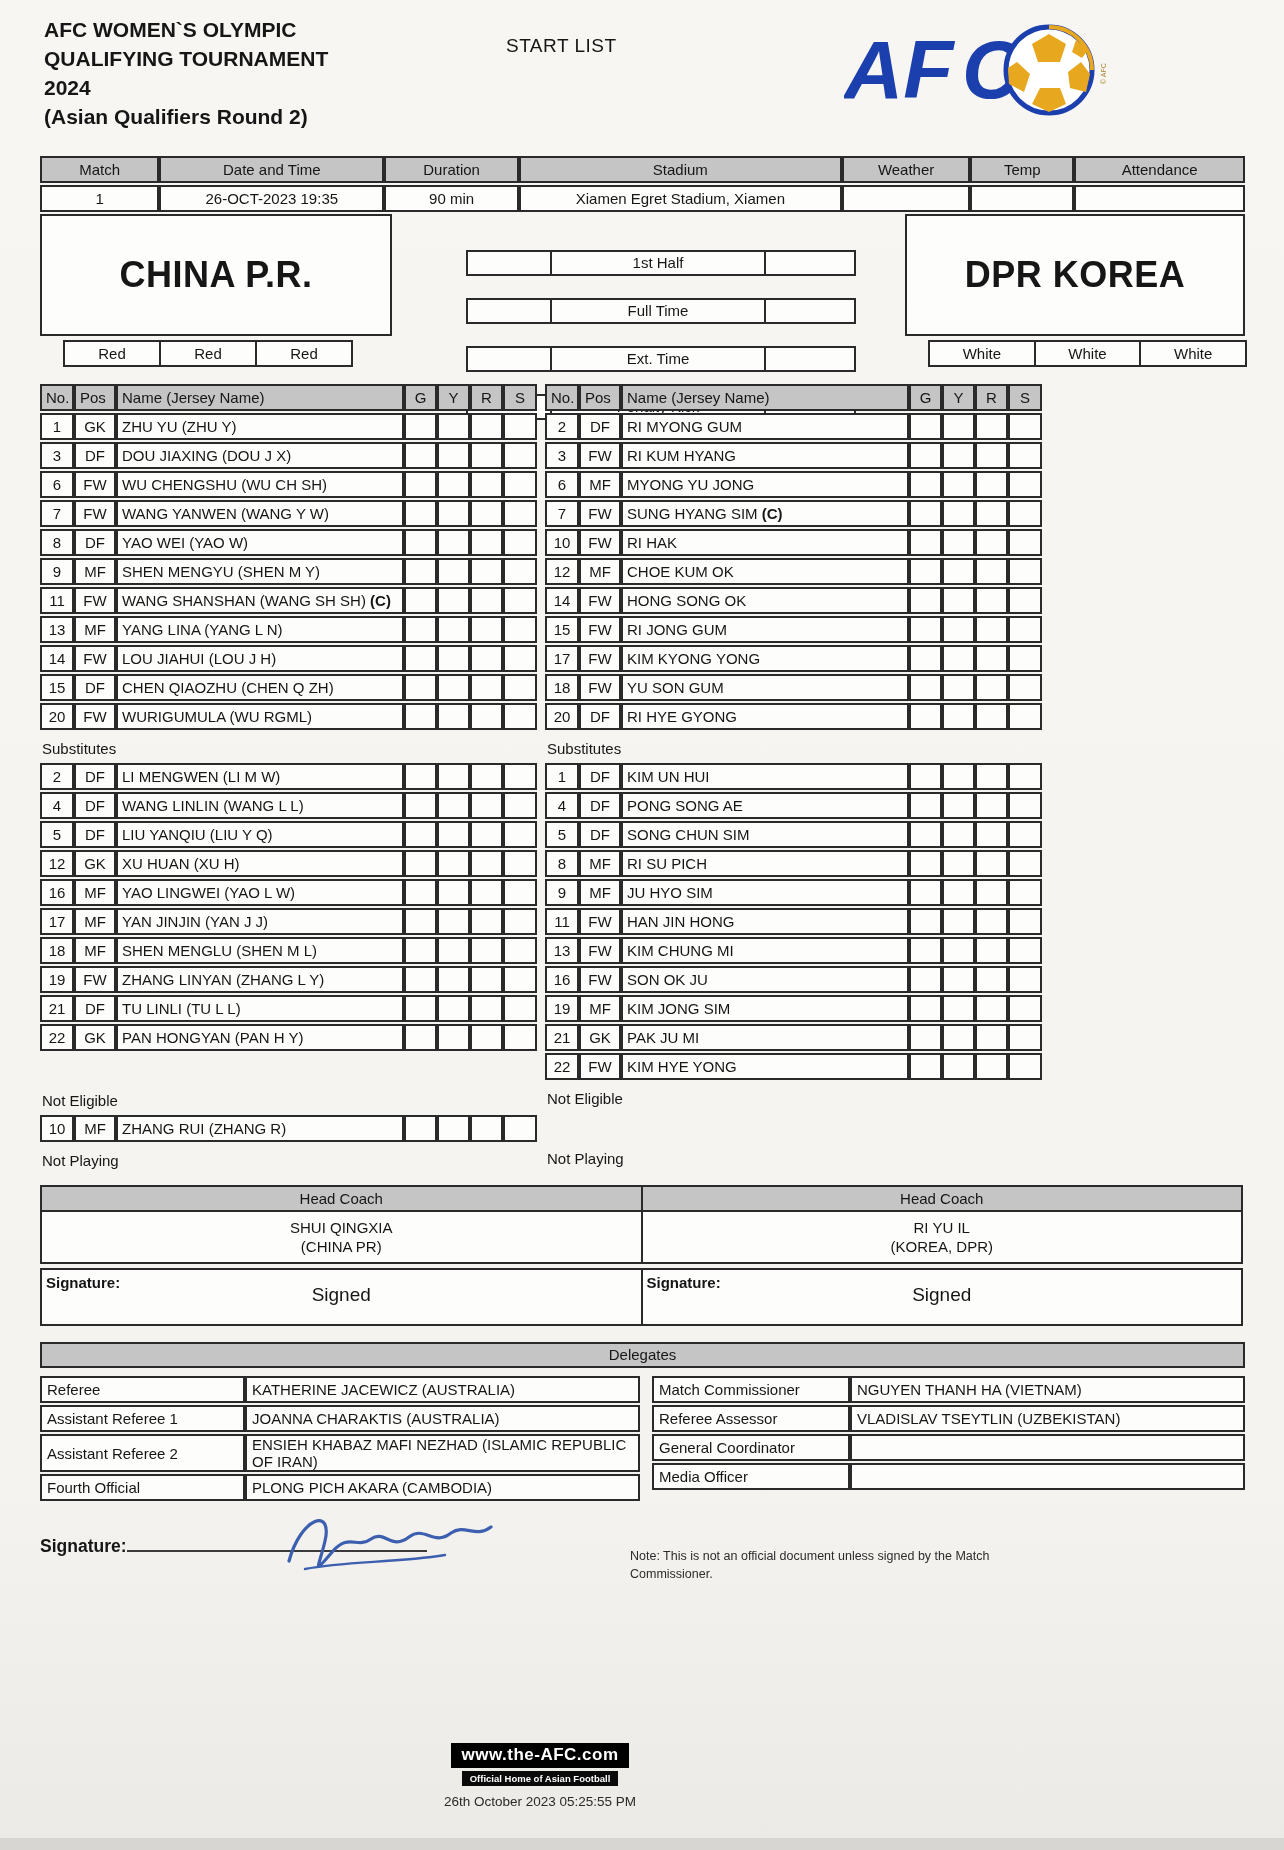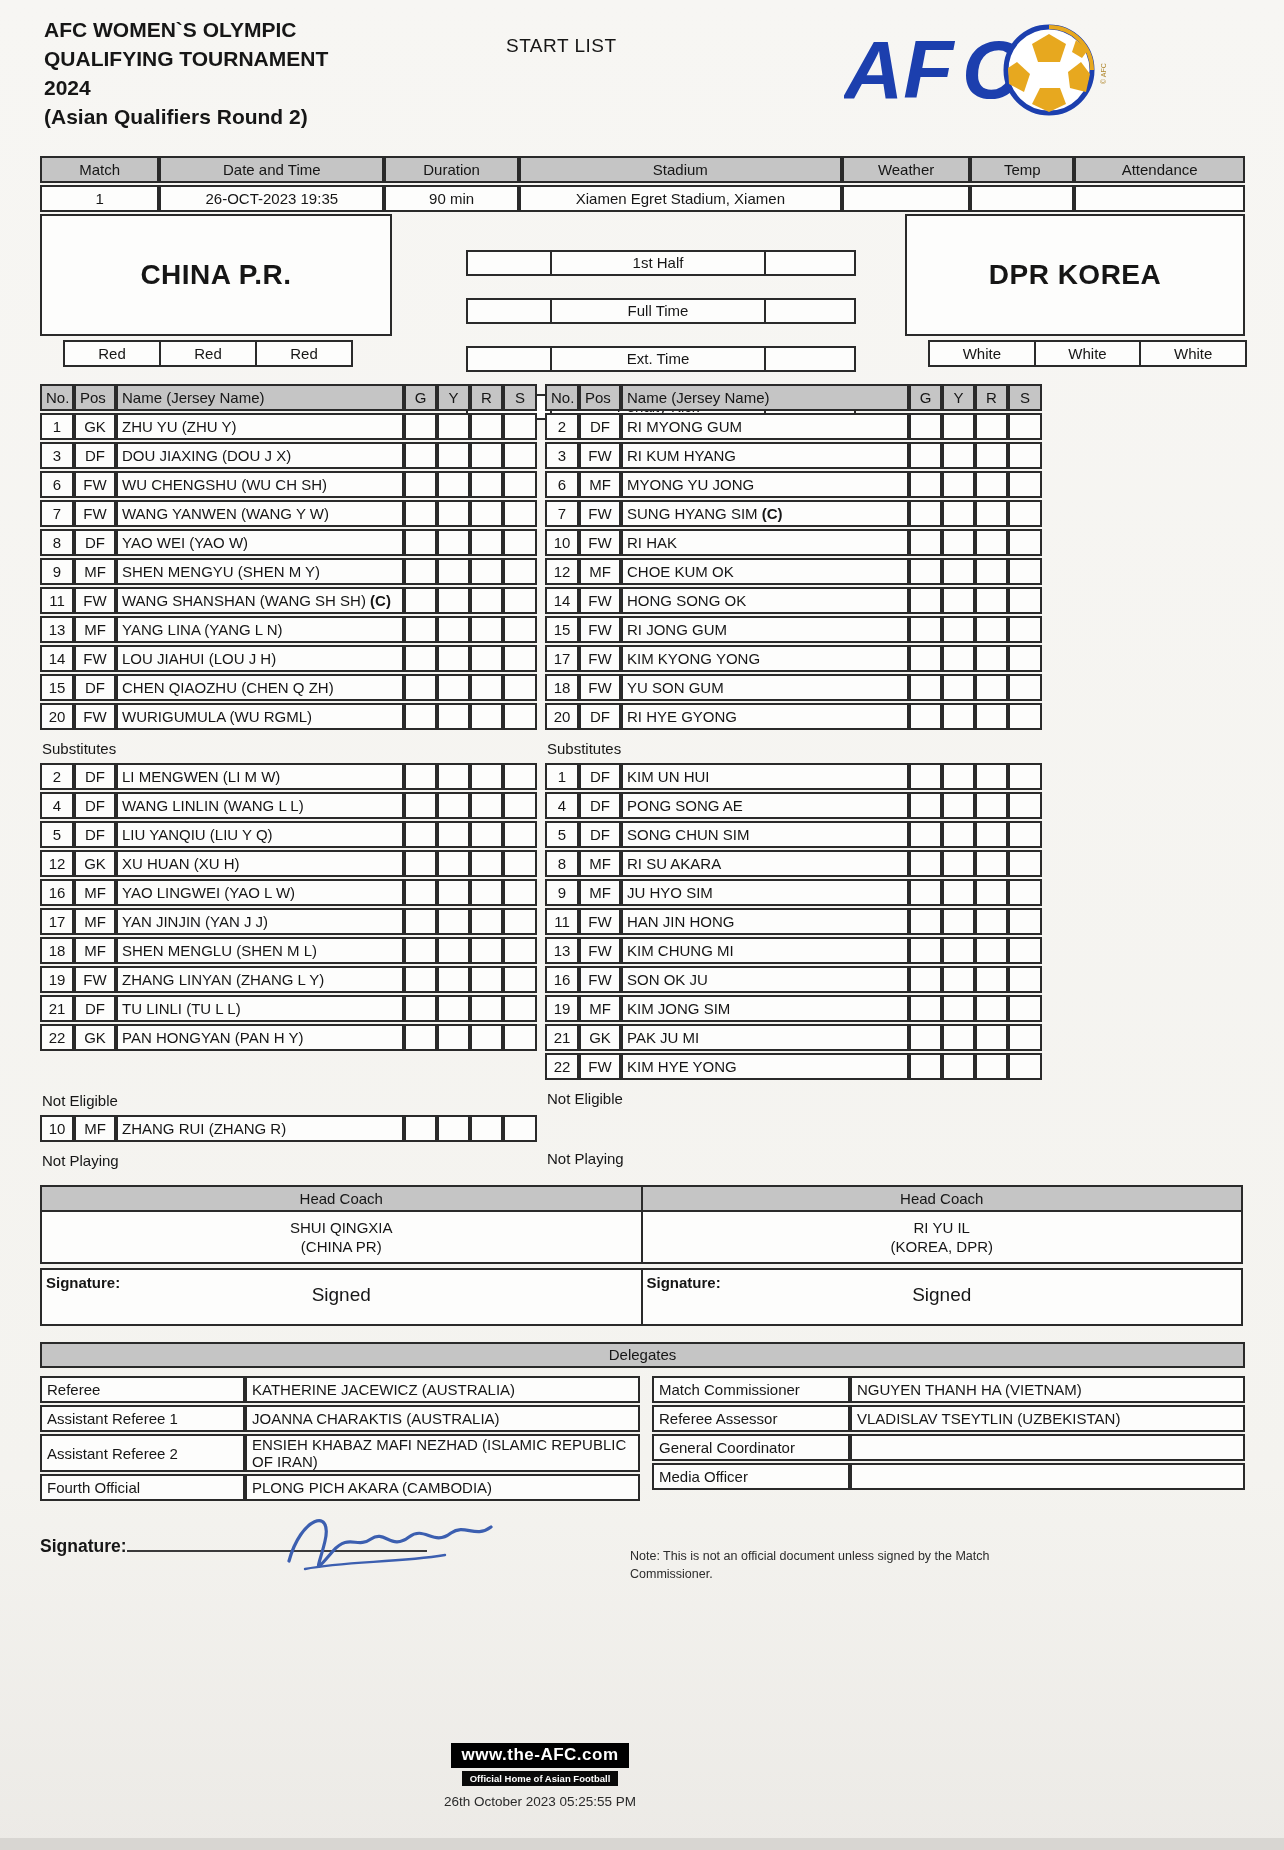--- a/index.html
+++ b/index.html
@@ -25,21 +25,21 @@
   
   .match-table { margin:4px 0 0 40px; width:1205px; table-layout:fixed; }
   .match-table th { background:#c5c5c5; text-align:center; }
   .match-table td { text-align:center; }
 
   
   .team-band { display:flex; margin:0 0 0 40px; width:1205px; height:162px; }
   .team-col { display:flex; flex-direction:column; }
   .team-col.left  { width:352px; }
   .team-col.right { width:340px; }
-  .team-name-box { height:122px; border:2px solid #2a2a2a; background:#fdfdfc; display:flex; align-items:center; justify-content:center; font-size:28px; font-weight:bold; letter-spacing:0.5px; }
+  .team-name-box { height:122px; border:2px solid #2a2a2a; background:#fdfdfc; display:flex; align-items:center; justify-content:center; font-size:36px; font-weight:bold; letter-spacing:0.5px; }
   .color-row { display:flex; margin-top:4px;padding-left:23px; }
   .color-cell { height:27px; border:2px solid #2a2a2a; background:#fdfdfc; font-size:15px; display:flex; align-items:center; justify-content:center; margin-right:-2px; }
   .left  .color-cell { width:98px; }
   .right .color-cell { width:114px; }
   .team-mid { flex:1; padding:36px 0 0 74px; display:flex; flex-direction:column; gap:22px; }
   .score-row { display:flex; height:26px; }
   .score-blank-l { width:86px;  border:2px solid #2a2a2a; background:#fdfdfc; margin-right:-2px; }
   .score-label   { width:216px; border:2px solid #2a2a2a; background:#fdfdfc; text-align:center; font-size:15px; line-height:22px; }
   .score-blank-r { width:92px;  border:2px solid #2a2a2a; background:#fdfdfc; margin-left:-2px; }
 
@@ -607,21 +607,21 @@
               <td class="c">DF</td>
               <td class="name">SONG CHUN SIM</td>
               <td class="c"></td>
               <td class="c"></td>
               <td class="c"></td>
               <td class="c"></td>
             </tr>
             <tr>
               <td class="c">8</td>
               <td class="c">MF</td>
-              <td class="name">RI SU AKARA</td>
+              <td class="name">RI SU PICH</td>
               <td class="c"></td>
               <td class="c"></td>
               <td class="c"></td>
               <td class="c"></td>
             </tr>
             <tr>
               <td class="c">9</td>
               <td class="c">MF</td>
               <td class="name">JU HYO SIM</td>
               <td class="c"></td>

